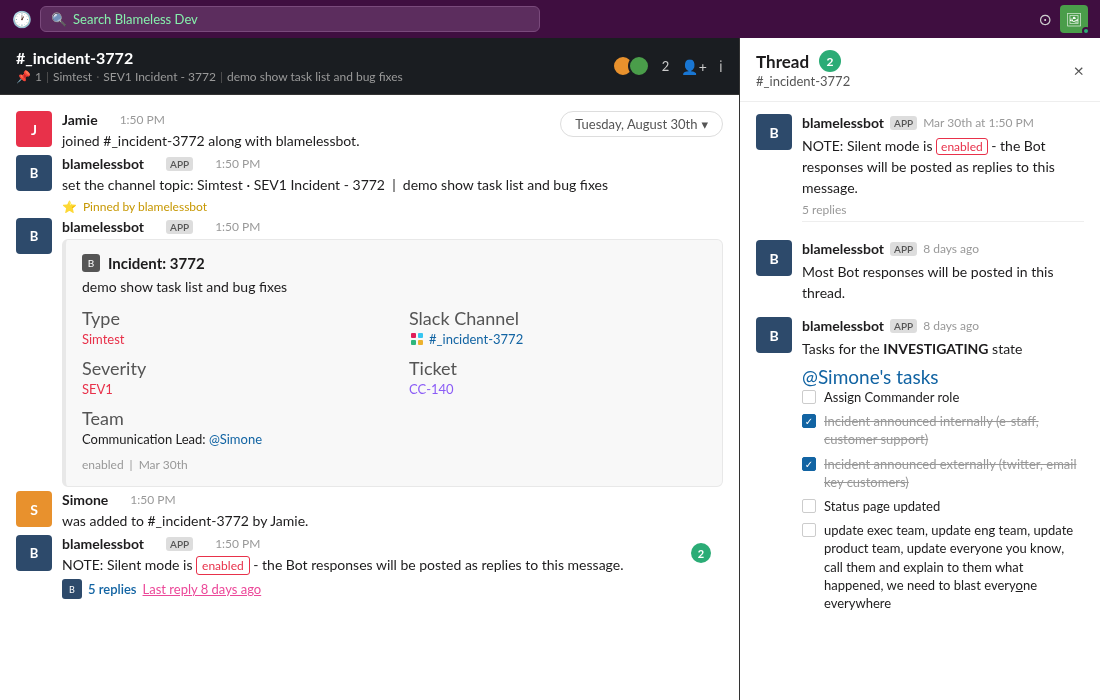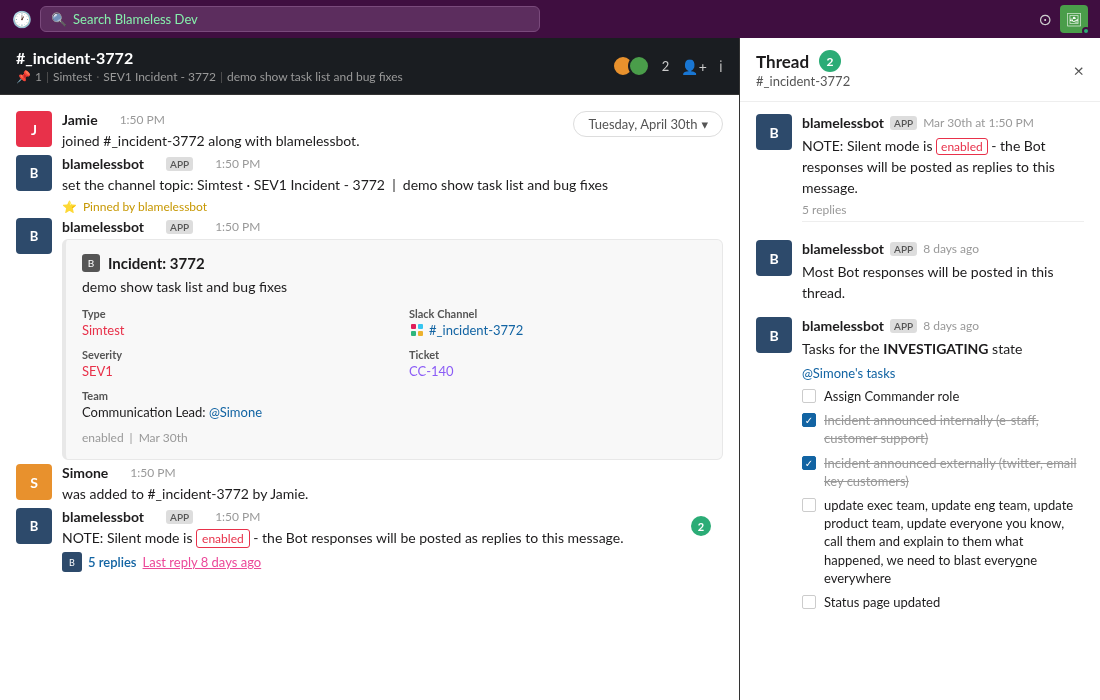--- a/index.html
+++ b/index.html
@@ -53,21 +53,21 @@
     
     .pinned-indicator { display: flex; align-items: center; gap: 6px; color: #c79803; font-size: 12px; margin-bottom: 4px; margin-left: 46px; }
 
     
     .incident-card { background: #f8f8f8; border: 1px solid #e8e8e8; border-radius: 6px; padding: 14px 16px; margin-top: 4px; border-left: 4px solid #e8e8e8; }
     .incident-card-header { display: flex; align-items: center; gap: 8px; margin-bottom: 6px; }
     .incident-icon { width: 18px; height: 18px; background: #555; border-radius: 3px; display: flex; align-items: center; justify-content: center; font-size: 10px; color: white; }
     .incident-title { font-weight: 700; color: #1d1c1d; font-size: 15px; }
     .incident-desc { color: #1d1c1d; font-size: 14px; margin-bottom: 12px; }
     .incident-grid { display: grid; grid-template-columns: 1fr 1fr; gap: 10px 30px; }
-    .incident-field-label { color: #555; font-size: 11px; margin-bottom: 2px; font-weight: bold; }
+    .incident-field-label { color: #555; font-size: 18px; margin-bottom: 2px; }
     .incident-field-value { color: #8b5cf6; font-size: 13px; }
     .incident-field-value.red { color: #e8314a; }
     .incident-field-value.dark { color: #1d1c1d; }
     .slack-channel-val { display: flex; align-items: center; gap: 4px; color: #1264a3; font-size: 13px; }
     .incident-footer { margin-top: 10px; color: #999; font-size: 12px; display: flex; gap: 6px; }
 
     
     .note-badge { background: white; border: 1px solid #e8314a; border-radius: 3px; color: #e8314a; font-size: 12px; padding: 1px 5px; display: inline; }
 
     
@@ -87,21 +87,21 @@
     .thread-msg { display: flex; gap: 10px; }
     .thread-msg-avatar { width: 36px; height: 36px; border-radius: 4px; background: #2d4a6b; flex-shrink: 0; display: flex; align-items: center; justify-content: center; color: white; font-size: 14px; font-weight: 700; }
     .thread-msg-content { flex: 1; }
     .thread-msg-meta { display: flex; align-items: center; gap: 6px; margin-bottom: 4px; }
     .thread-msg-author { font-weight: 700; color: #1d1c1d; font-size: 14px; }
     .thread-msg-time { color: #999; font-size: 12px; }
     .thread-msg-text { color: #1d1c1d; font-size: 14px; line-height: 1.5; }
     .enabled-badge { border: 1px solid #e8314a; color: #e8314a; border-radius: 3px; font-size: 12px; padding: 0 4px; display: inline; }
     .replies-divider { font-size: 12px; color: #999; padding: 4px 0; border-bottom: 1px solid #eee; margin-bottom: 4px; }
     .tasks-container { margin-top: 6px; }
-    .task-mention { color: #1264a3; font-size: 13px; margin-bottom: 6px; }
+    .task-mention { color: #1264a3; font-size: 19px; margin-bottom: 0; }
     .task-item { display: flex; align-items: flex-start; gap: 8px; margin-bottom: 6px; font-size: 13px; color: #1d1c1d; }
     .task-checkbox { width: 14px; height: 14px; border: 1px solid #ccc; border-radius: 2px; flex-shrink: 0; margin-top: 2px; }
     .task-checkbox.checked { background: #1264a3; border-color: #1264a3; display: flex; align-items: center; justify-content: center; color: white; font-size: 10px; }
     .task-text { line-height: 1.4; }
     .task-text.strikethrough { text-decoration: line-through; color: #999; }
     .thread-msg-text .bold { font-weight: 700; }
   </style>
 </head>
 <body>
 
@@ -155,21 +155,21 @@
         <div class="message-avatar msg-av-pink">J</div>
         <div class="message-content">
           <div class="message-meta">
             <span class="message-author">Jamie</span>
             <span class="message-time">1:50 PM</span>
           </div>
           <div class="message-text">joined #_incident-3772 along with blamelessbot.</div>
         </div>
         <div style="margin-left:auto; flex-shrink:0; display:flex; align-items:center;">
           <div class="date-divider-btn">
-            <span>Tuesday, April 30th</span>
+            <span>Tuesday, August 30th</span>
             <span>▾</span>
           </div>
         </div>
       </div>
 
       <div class="message-row">
         <div class="message-avatar msg-av-dark" style="font-size:13px; font-weight:700;">B</div>
         <div class="message-content">
           <div class="message-meta">
             <span class="message-author">blamelessbot</span>
@@ -341,27 +341,27 @@
               <span class="task-text strikethrough">Incident announced internally (e-staff, customer support)</span>
             </div>
 
             <div class="task-item">
               <div class="task-checkbox checked">✓</div>
               <span class="task-text strikethrough">Incident announced externally (twitter, email key customers)</span>
             </div>
 
             <div class="task-item">
               <div class="task-checkbox"></div>
+              <span class="task-text">Status page updated</span>
+            </div>
+
+            <div class="task-item">
+              <div class="task-checkbox"></div>
               <span class="task-text">update exec team, update eng team, update product team, update everyone you know, call them and explain to them what happened, we need to blast every<span style="text-decoration:underline;">o</span>ne everywhere</span>
             </div>
-
-            <div class="task-item">
-              <div class="task-checkbox"></div>
-              <span class="task-text">Status page updated</span>
-            </div>
           </div>
         </div>
       </div>
 
     </div>
   </div>
 
 </div>
 
 </body></html>

